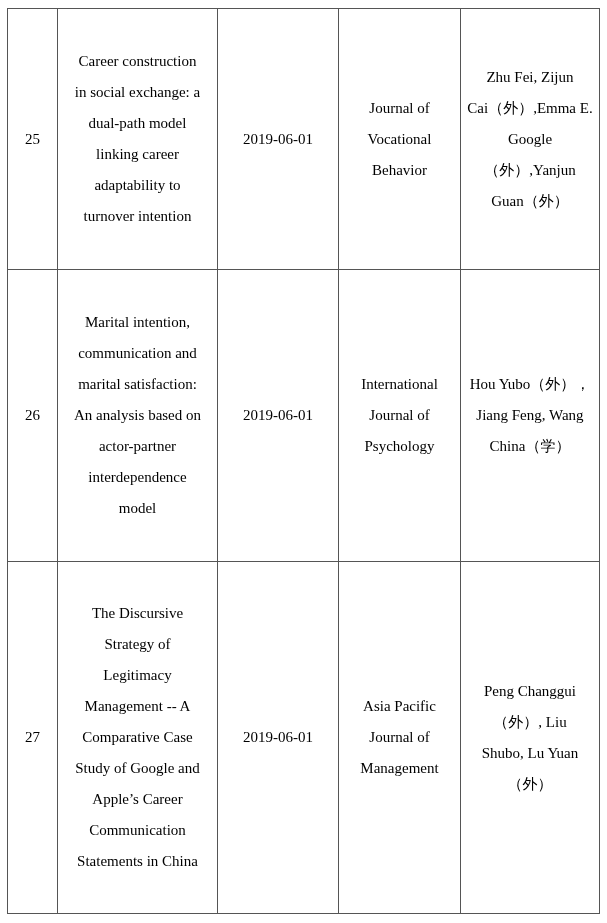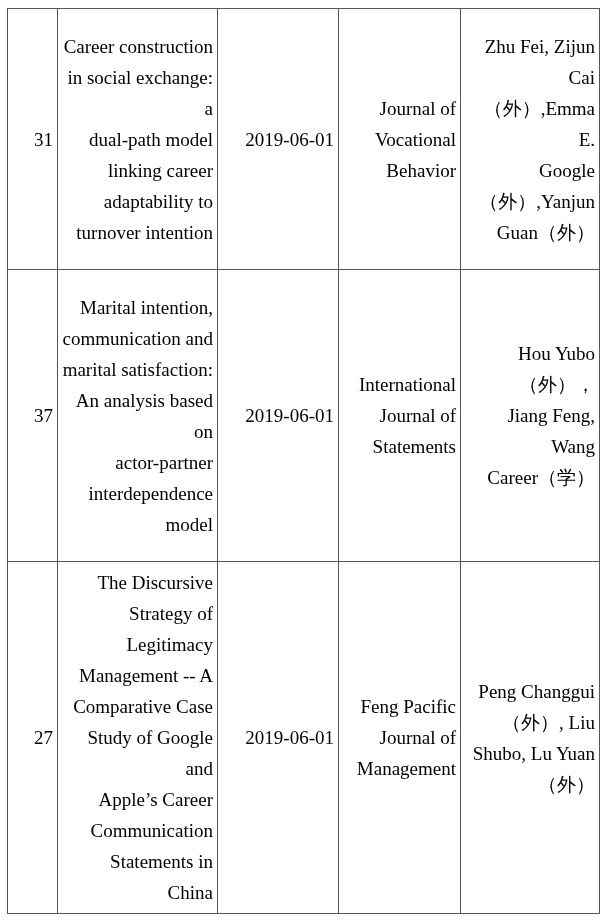--- a/index.html
+++ b/index.html
@@ -18,24 +18,24 @@
   table.pub-table {
     position: absolute;
     left: 7px;
     top: 8px;
     width: 592px;
     border-collapse: collapse;
     table-layout: fixed;
   }
   table.pub-table td {
     border: 1px solid #555555;
-    text-align: right;
+    text-align: center;
     vertical-align: middle;
     color: #000000;
-    font-size: 19px;
+    font-size: 15px;
     line-height: 31px;
     white-space: pre-line;
     padding: 0 4px;
     overflow: hidden;
   }
   col.c-index   { width: 50px; }
   col.c-title   { width: 160px; }
   col.c-date    { width: 121px; }
   col.c-journal { width: 122px; }
   col.c-authors { width: 139px; }
@@ -50,67 +50,67 @@
   <table class="pub-table">
     <colgroup>
       <col class="c-index">
       <col class="c-title">
       <col class="c-date">
       <col class="c-journal">
       <col class="c-authors">
     </colgroup>
     <tbody>
       <tr class="r-25">
-        <td>31</td>
+        <td>25</td>
         <td>Career construction
 in social exchange: a
 dual-path model
 linking career
 adaptability to
 turnover intention</td>
         <td>2019-06-01</td>
         <td>Journal of
 Vocational
 Behavior</td>
         <td>Zhu Fei, Zijun
 Cai（外）,Emma E.
 Google
 （外）,Yanjun
 Guan（外）</td>
       </tr>
       <tr class="r-26">
-        <td>37</td>
+        <td>26</td>
         <td>Marital intention,
 communication and
 marital satisfaction:
 An analysis based on
 actor-partner
 interdependence
 model</td>
         <td>2019-06-01</td>
         <td>International
 Journal of
-Statements</td>
+Psychology</td>
         <td>Hou Yubo（外），
 Jiang Feng, Wang
-Career（学）</td>
+China（学）</td>
       </tr>
       <tr class="r-27">
         <td>27</td>
         <td>The Discursive
 Strategy of
 Legitimacy
 Management -- A
 Comparative Case
 Study of Google and
 Apple’s Career
 Communication
 Statements in China</td>
         <td>2019-06-01</td>
-        <td>Feng Pacific
+        <td>Asia Pacific
 Journal of
 Management</td>
         <td>Peng Changgui
 （外）, Liu
 Shubo, Lu Yuan
 （外）</td>
       </tr>
     </tbody>
   </table>
 </div>

